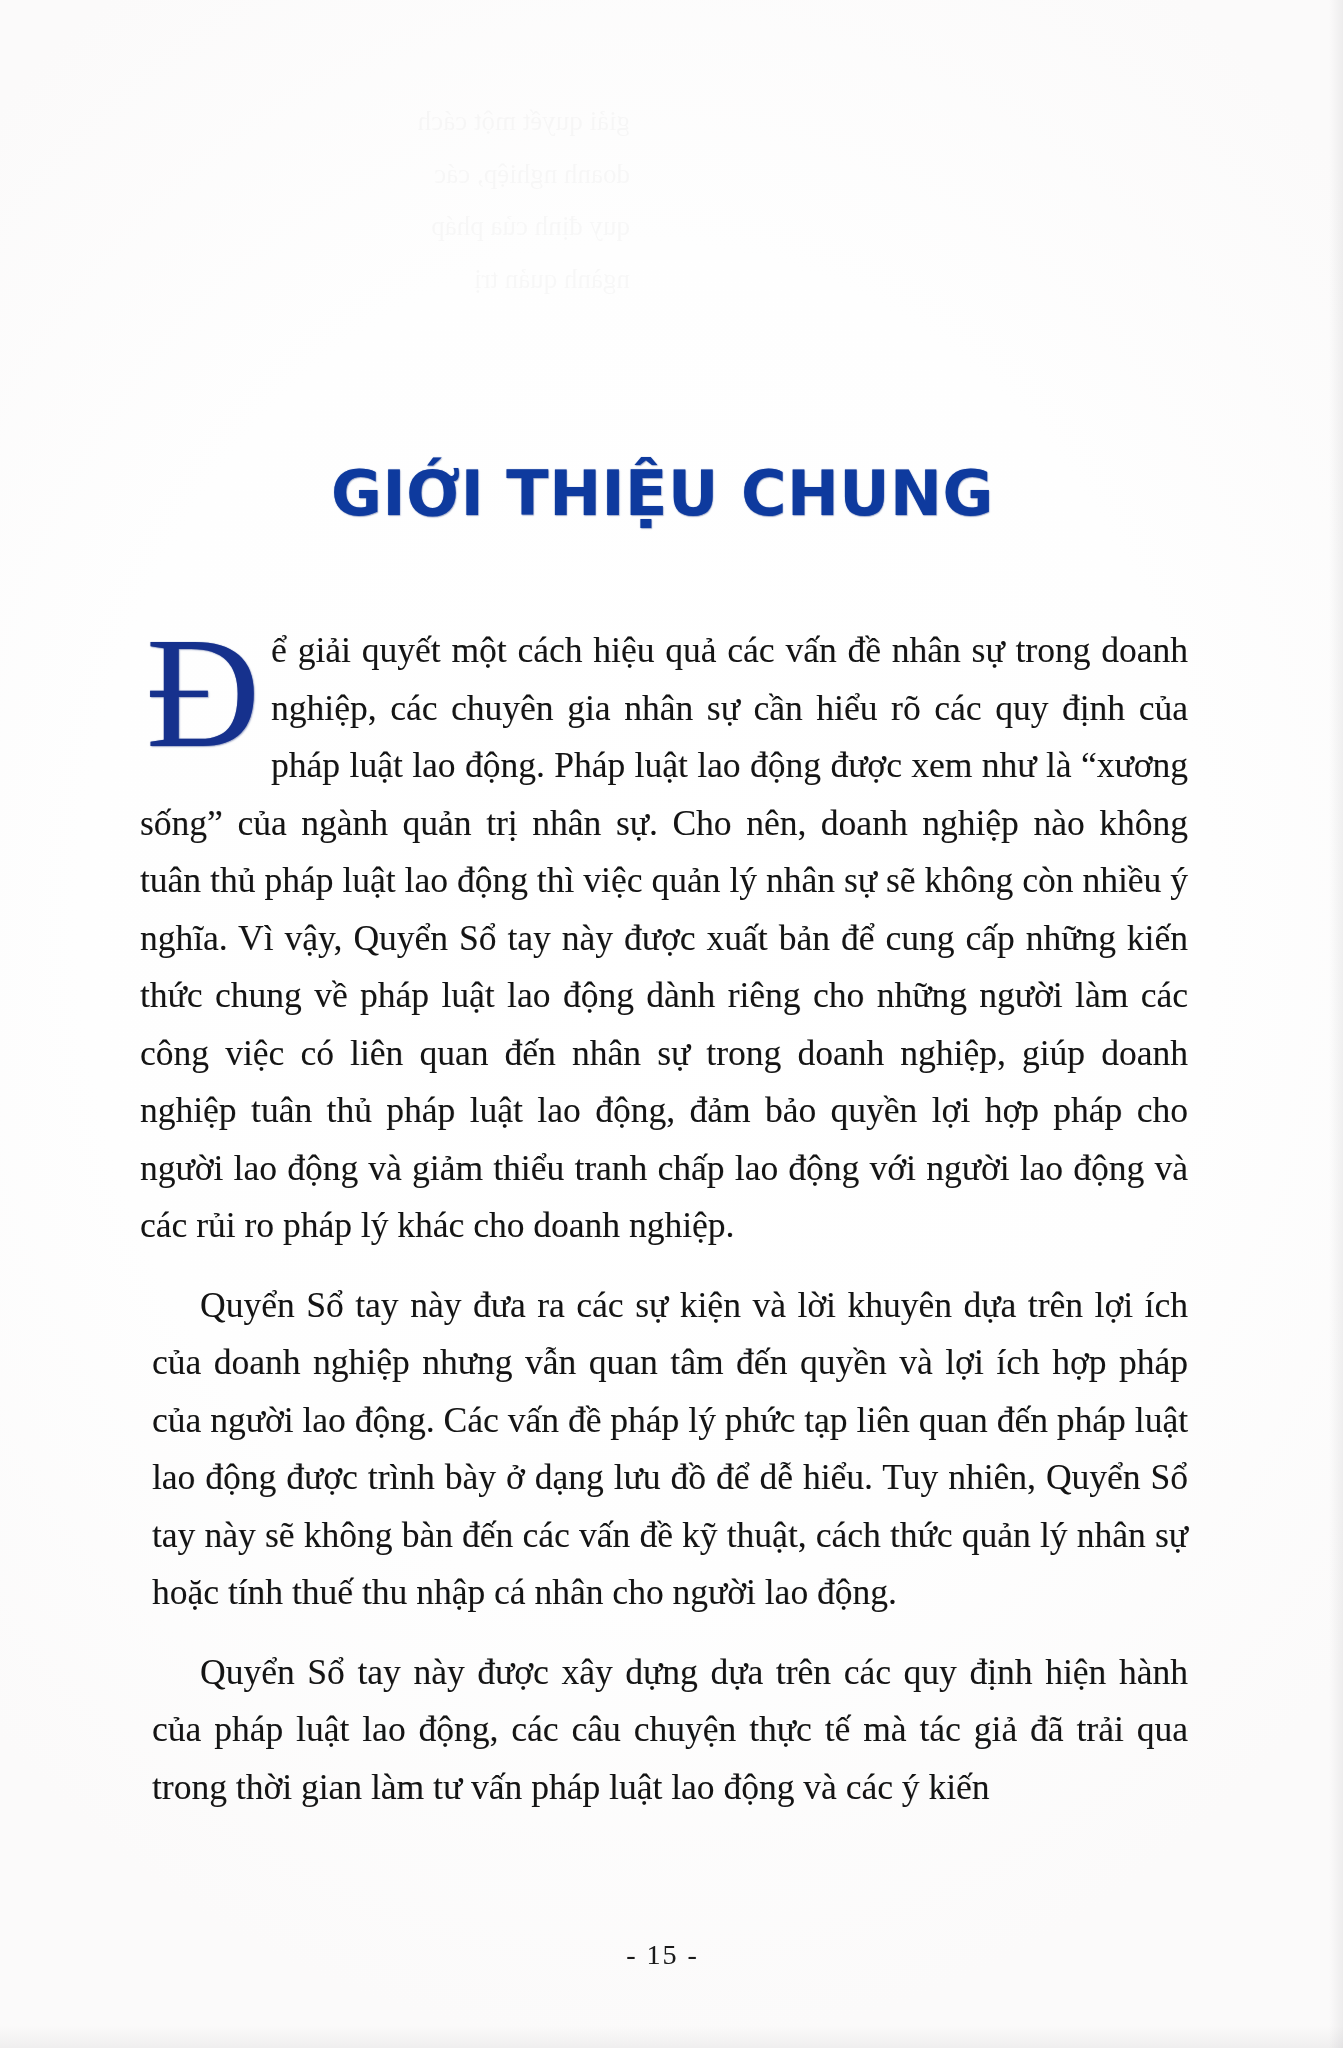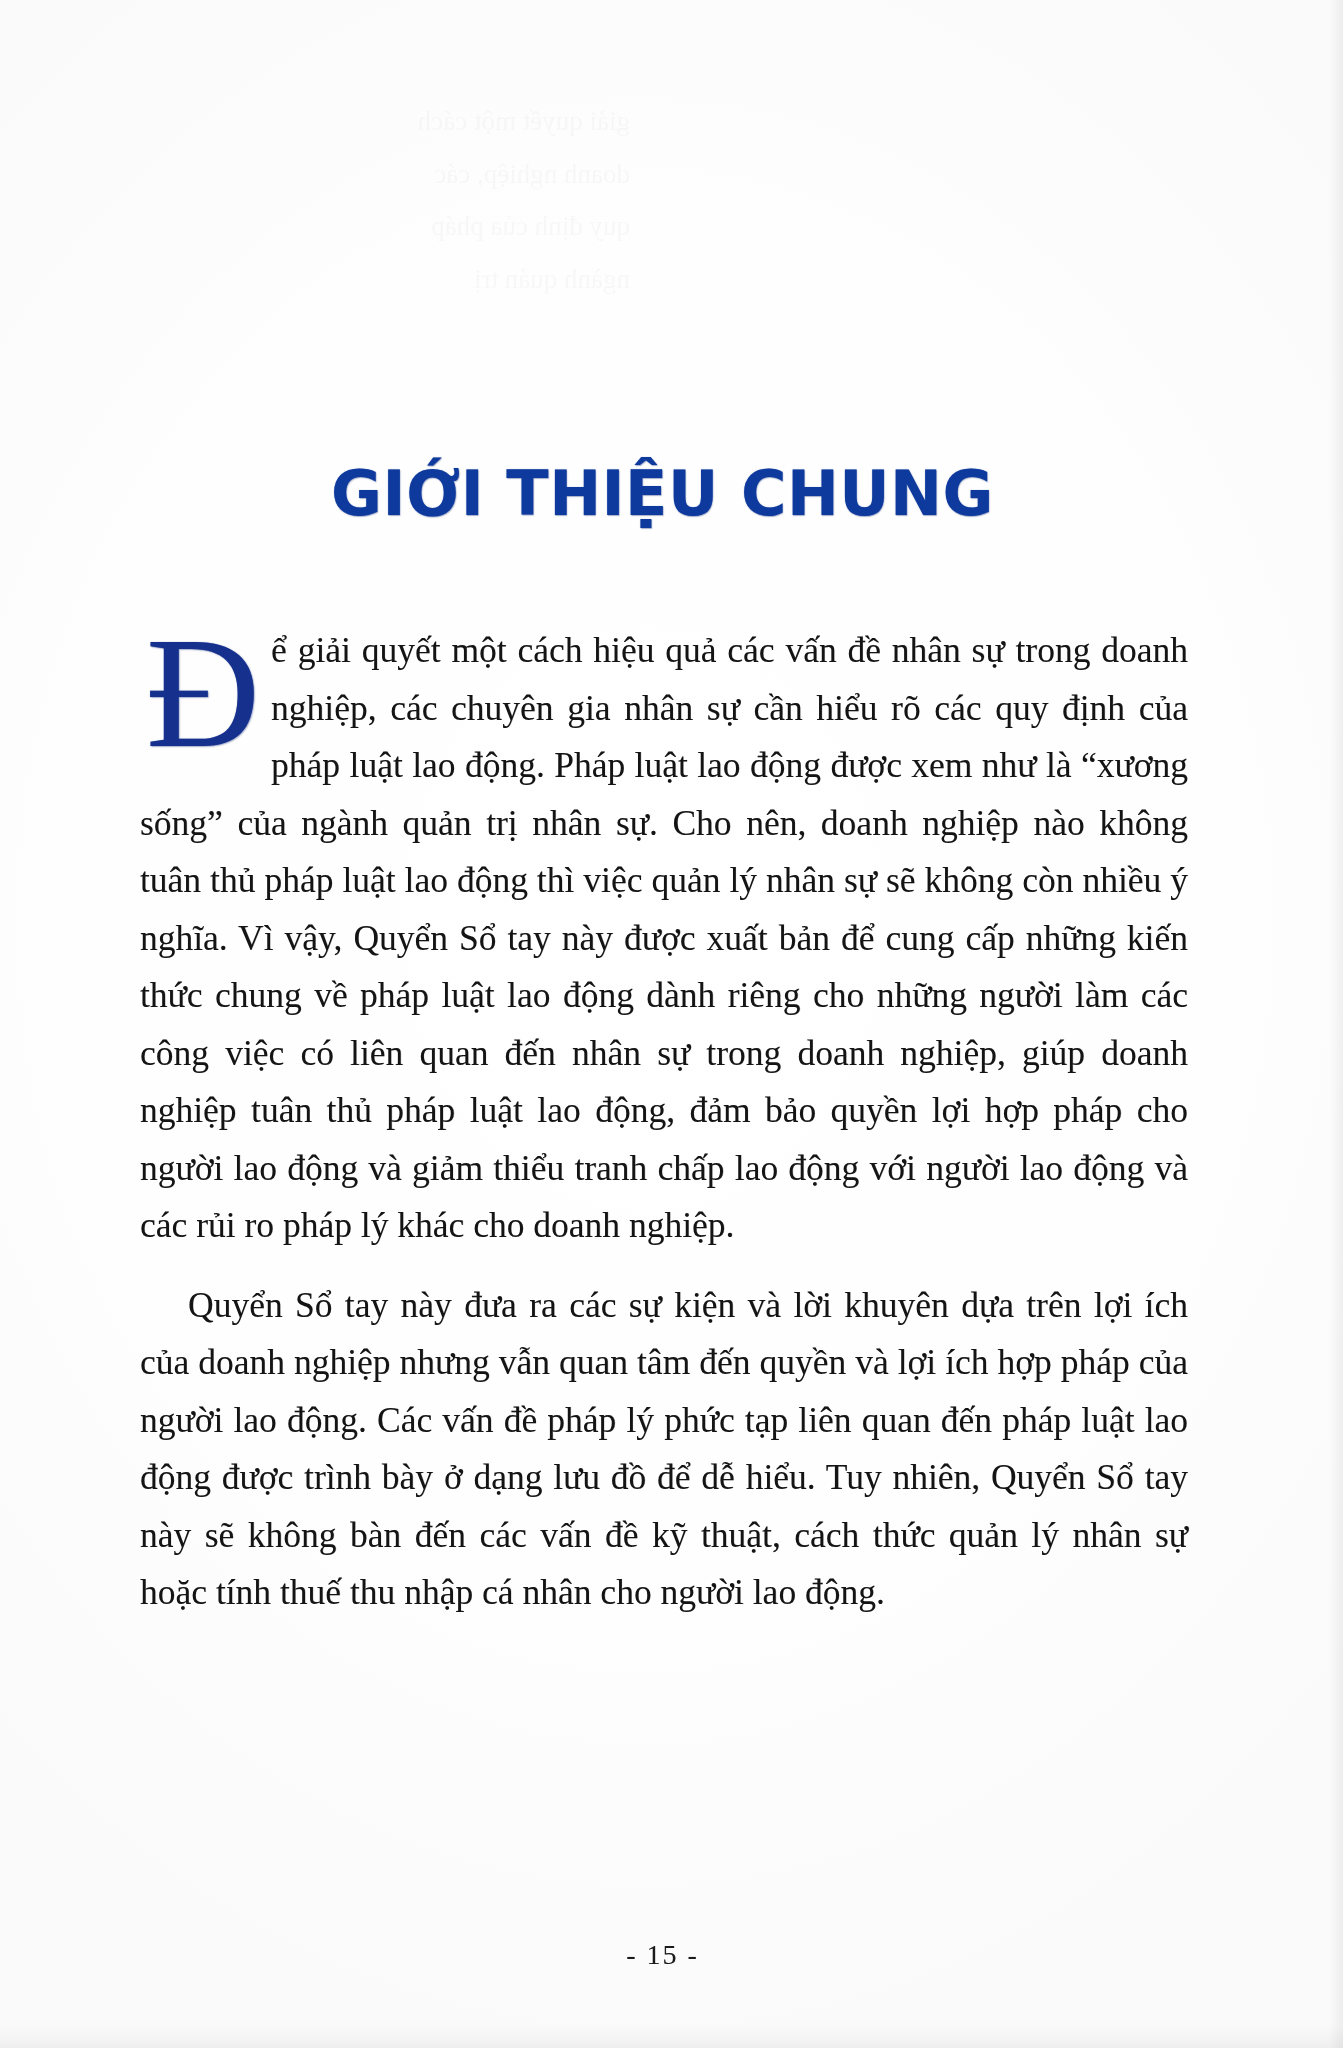--- a/index.html
+++ b/index.html
@@ -109,20 +109,21 @@
     color: #141414;
     text-align: justify;
     text-justify: inter-word;
     hyphens: none;
     text-shadow: 0.35px 0.35px 0.5px rgba(60,60,60,0.30);
     -webkit-font-smoothing: antialiased;
   }
 
   p.para + p.para {
     margin-top: 22px;
+    margin-left: 12px;
   }
 
   p.indent {
     text-indent: 48px;
   }
 
   
   .dropcap {
     float: left;
     font-family: "Liberation Serif", "DejaVu Serif", serif;
@@ -167,19 +168,20 @@
   <div class="content">
 
     <h1 class="chapter-title">GIỚI THIỆU CHUNG</h1>
 
     <div class="body-text">
 
       <p class="para"><span class="dropcap">Đ</span><span>ể giải quyết một cách hiệu quả các vấn đề nhân sự trong doanh nghiệp, các chuyên gia nhân sự cần hiểu rõ các quy định của pháp luật lao động. Pháp luật lao động được xem như là “xương sống” của ngành quản trị nhân sự. Cho nên, doanh nghiệp nào không tuân thủ pháp luật lao động thì việc quản lý nhân sự sẽ không còn nhiều ý nghĩa. Vì vậy, Quyển Sổ tay này được xuất bản để cung cấp những kiến thức chung về pháp luật lao động dành riêng cho những người làm các công việc có liên quan đến nhân sự trong doanh nghiệp, giúp doanh nghiệp tuân thủ pháp luật lao động, đảm bảo quyền lợi hợp pháp cho người lao động và giảm thiểu tranh chấp lao động với người lao động và các rủi ro pháp lý khác cho doanh nghiệp.</span></p>
 
       <p class="para indent">Quyển Sổ tay này đưa ra các sự kiện và lời khuyên dựa trên lợi ích của doanh nghiệp nhưng vẫn quan tâm đến quyền và lợi ích hợp pháp của người lao động. Các vấn đề pháp lý phức tạp liên quan đến pháp luật lao động được trình bày ở dạng lưu đồ để dễ hiểu. Tuy nhiên, Quyển Sổ tay này sẽ không bàn đến các vấn đề kỹ thuật, cách thức quản lý nhân sự hoặc tính thuế thu nhập cá nhân cho người lao động.</p>
 
+      <p class="para indent">Quyển Sổ tay này được xây dựng dựa trên các quy định hiện hành của pháp luật lao động, các câu chuyện thực tế mà tác giả đã trải qua trong thời gian làm tư vấn pháp luật lao động và các ý kiến</p>
 
     </div>
 
     <div class="page-number">- 15 -</div>
 
   </div>
 </div>
 
 </body></html>

